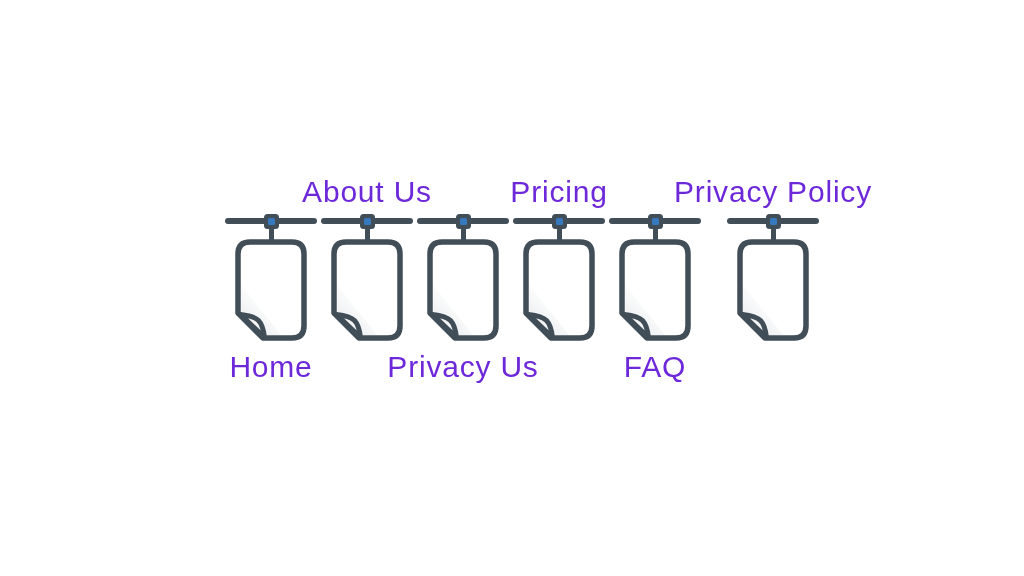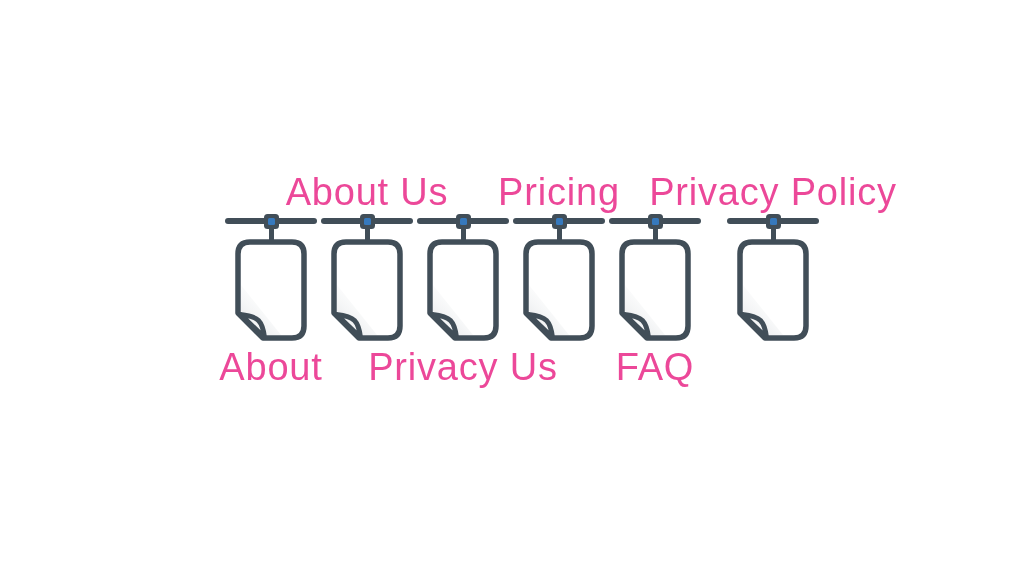--- a/index.html
+++ b/index.html
@@ -68,24 +68,24 @@
     left: 12px;
     top: 239px;
     width: 72px;
     height: 102px;
   }
   .label {
     position: absolute;
     left: 50%;
     transform: translateX(-50%);
     white-space: nowrap;
-    font-size: 38px;
+    font-size: 30px;
     line-height: 30px;
     letter-spacing: 0.8px;
-    color: #ec4899;
+    color: #6d28d9;
     font-weight: 400;
   }
   .label.top    { top: 177px; }
   .label.bottom { top: 352px; }
 
   .svg-defs {
     position: absolute;
     width: 0;
     height: 0;
   }
@@ -113,21 +113,21 @@
   <div class="item item-1">
     <div class="label top"></div>
     <div class="rope"></div>
     <div class="clip">
         <div class="clip-pin"></div>
       </div>
     <div class="stem"></div>
     <svg class="page" viewBox="0 0 72 102">
         <use href="#pageShape"></use>
       </svg>
-    <div class="label bottom">About</div>
+    <div class="label bottom">Home</div>
   </div>
 
   <div class="item item-2">
     <div class="label top">About Us</div>
     <div class="rope"></div>
     <div class="clip">
         <div class="clip-pin"></div>
       </div>
     <div class="stem"></div>
     <svg class="page" viewBox="0 0 72 102">

